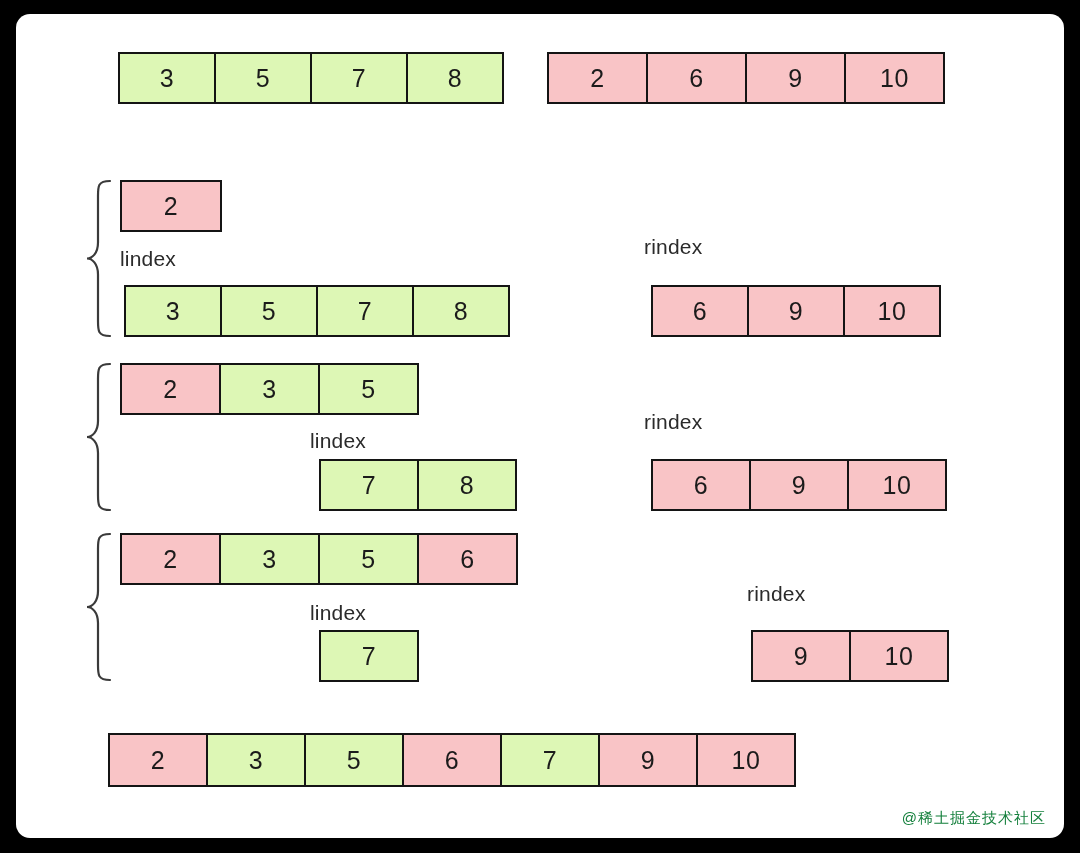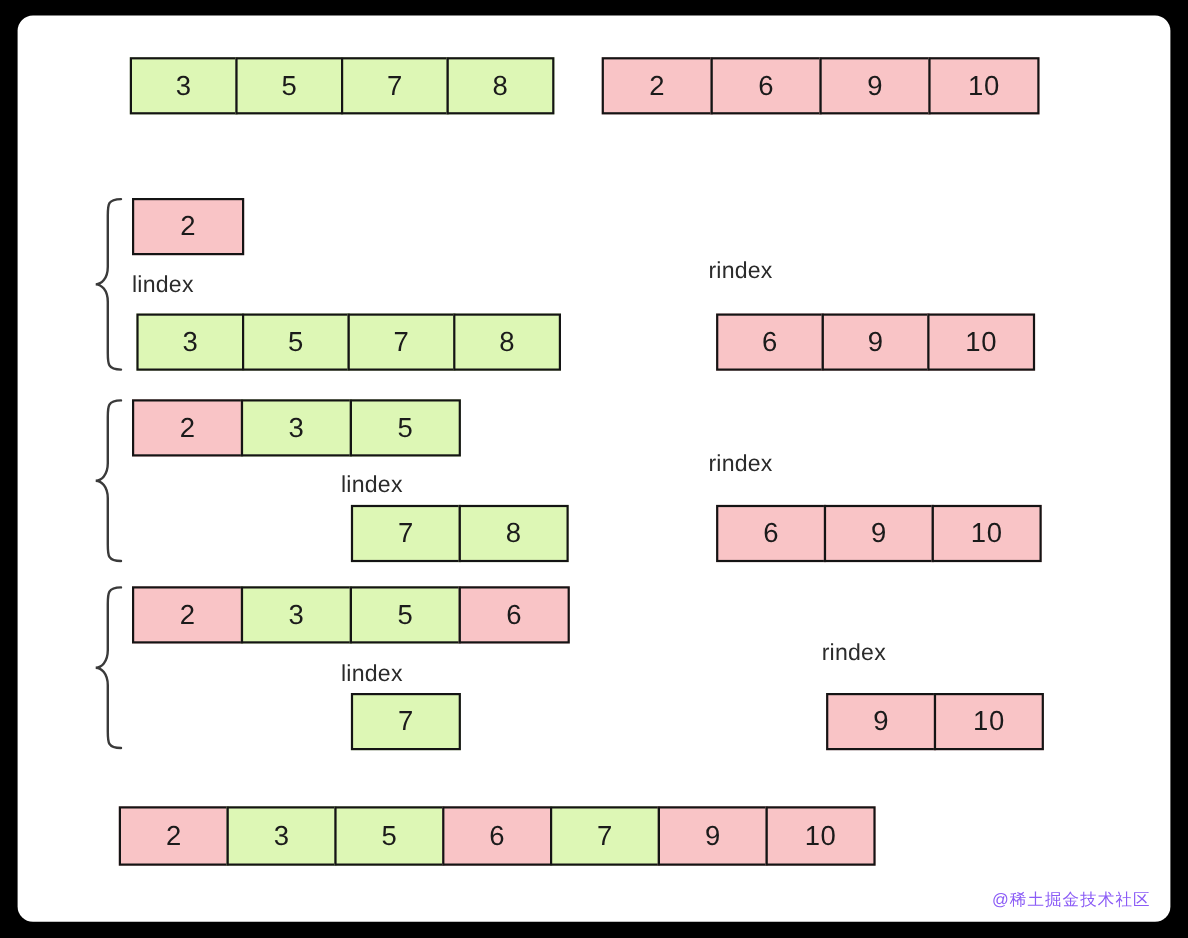--- a/index.html
+++ b/index.html
@@ -66,21 +66,21 @@
     pointer-events: none;
   }
   .brace svg { display: block; overflow: visible; }
 
   
   #watermark {
     position: absolute;
     right: 18px;
     bottom: 10px;
     font-size: 15px;
-    color: #8b5cf6;
+    color: #15803d;
     font-family: "Liberation Sans", sans-serif;
     letter-spacing: 1px;
     white-space: nowrap;
   }
 </style>
 </head>
 <body>
 
 <div id="screen">
   <div id="card">

